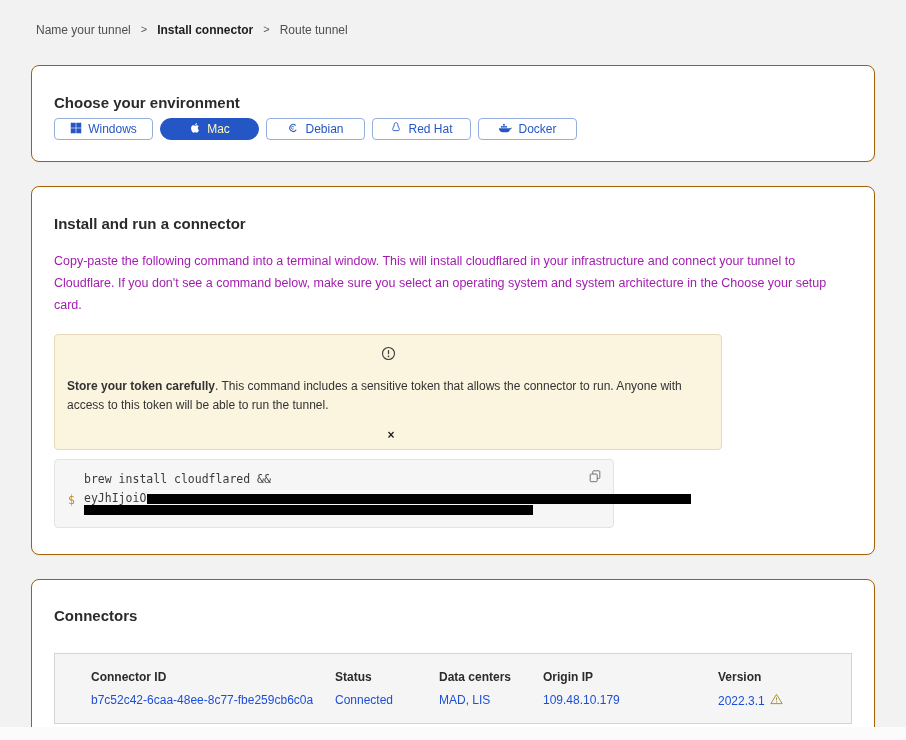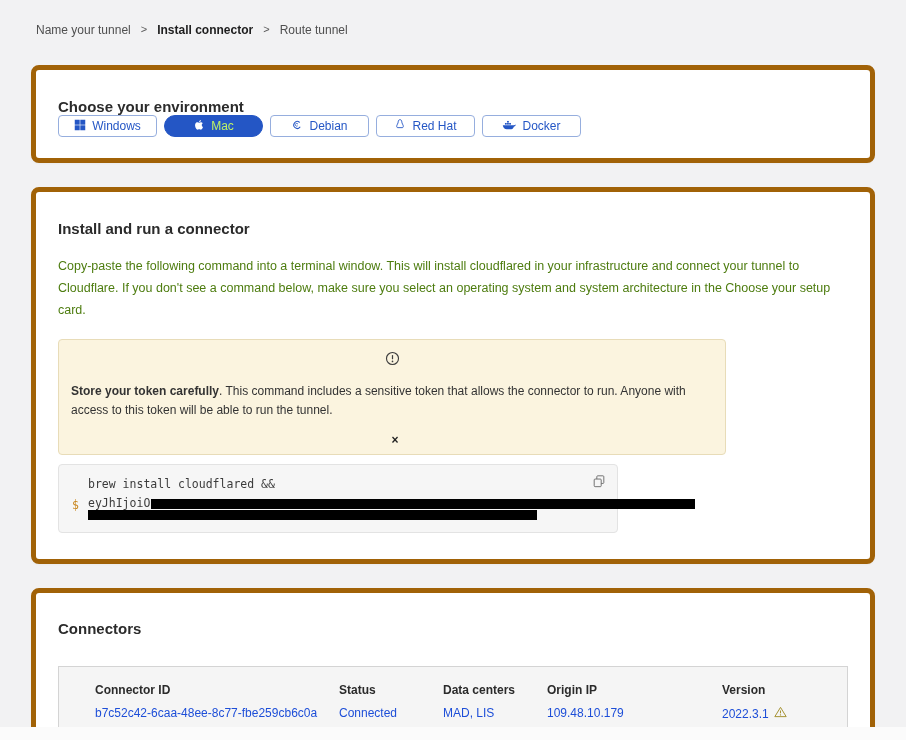--- a/index.html
+++ b/index.html
@@ -21,49 +21,49 @@
     align-items: flex-start;
   }
   .breadcrumb .sep { margin: 0 10px; color: #5a5a5a; font-size: 11px; }
   .breadcrumb .step { cursor: default; }
   .breadcrumb .step.active { font-weight: 700; color: #1d1d1d; }
 
   
   .card {
     margin: 0 31px;
     background: #fff;
-    border: 5px solid #a16207;
+    border: 1px solid #a16207;
     border-radius: 8px;
     box-shadow: 0 1px 2px rgba(0,0,0,0.03);
   }
   .card h2 { font-size: 15px; font-weight: 700; color: #2b2b2b; }
 
   .card-env { margin-top: 28px; padding: 28px 22px 21px 22px; }
   .os-label { margin-top: 21px; font-size: 12.5px; color: #3f3f3f; }
-  .os-row { display: flex; gap: 7px; }
+  .os-row { margin-top: 7px; display: flex; gap: 7px; }
   .os-btn {
     width: 99px; height: 22px;
     border: 1px solid #96aede;
     border-radius: 4px;
     background: #fff;
     color: #2456c5;
     font-size: 12px;
     font-family: "Liberation Sans", sans-serif;
     display: flex; align-items: center; justify-content: center; gap: 6px;
     cursor: pointer;
   }
-  .os-btn.selected { background: #2456c5; border-color: #2456c5; color: #bef264; border-radius: 11px; }
+  .os-btn.selected { background: #2456c5; border-color: #2456c5; color: #fef9c3; border-radius: 11px; }
   .os-btn svg { flex: 0 0 auto; }
 
   .card-install { margin-top: 24px; padding: 28px 22px 26px 22px; }
   .install-desc {
     margin-top: 19px;
     font-size: 12.5px;
     line-height: 1.75;
-    color: #4d7c0f;
+    color: #a21caf;
     max-width: 800px;
   }
 
   
   .warn-banner {
     margin-top: 17px;
     width: 668px;
     background: #fbf4df;
     border: 1px solid #e8dcb8;
     border-radius: 4px;

